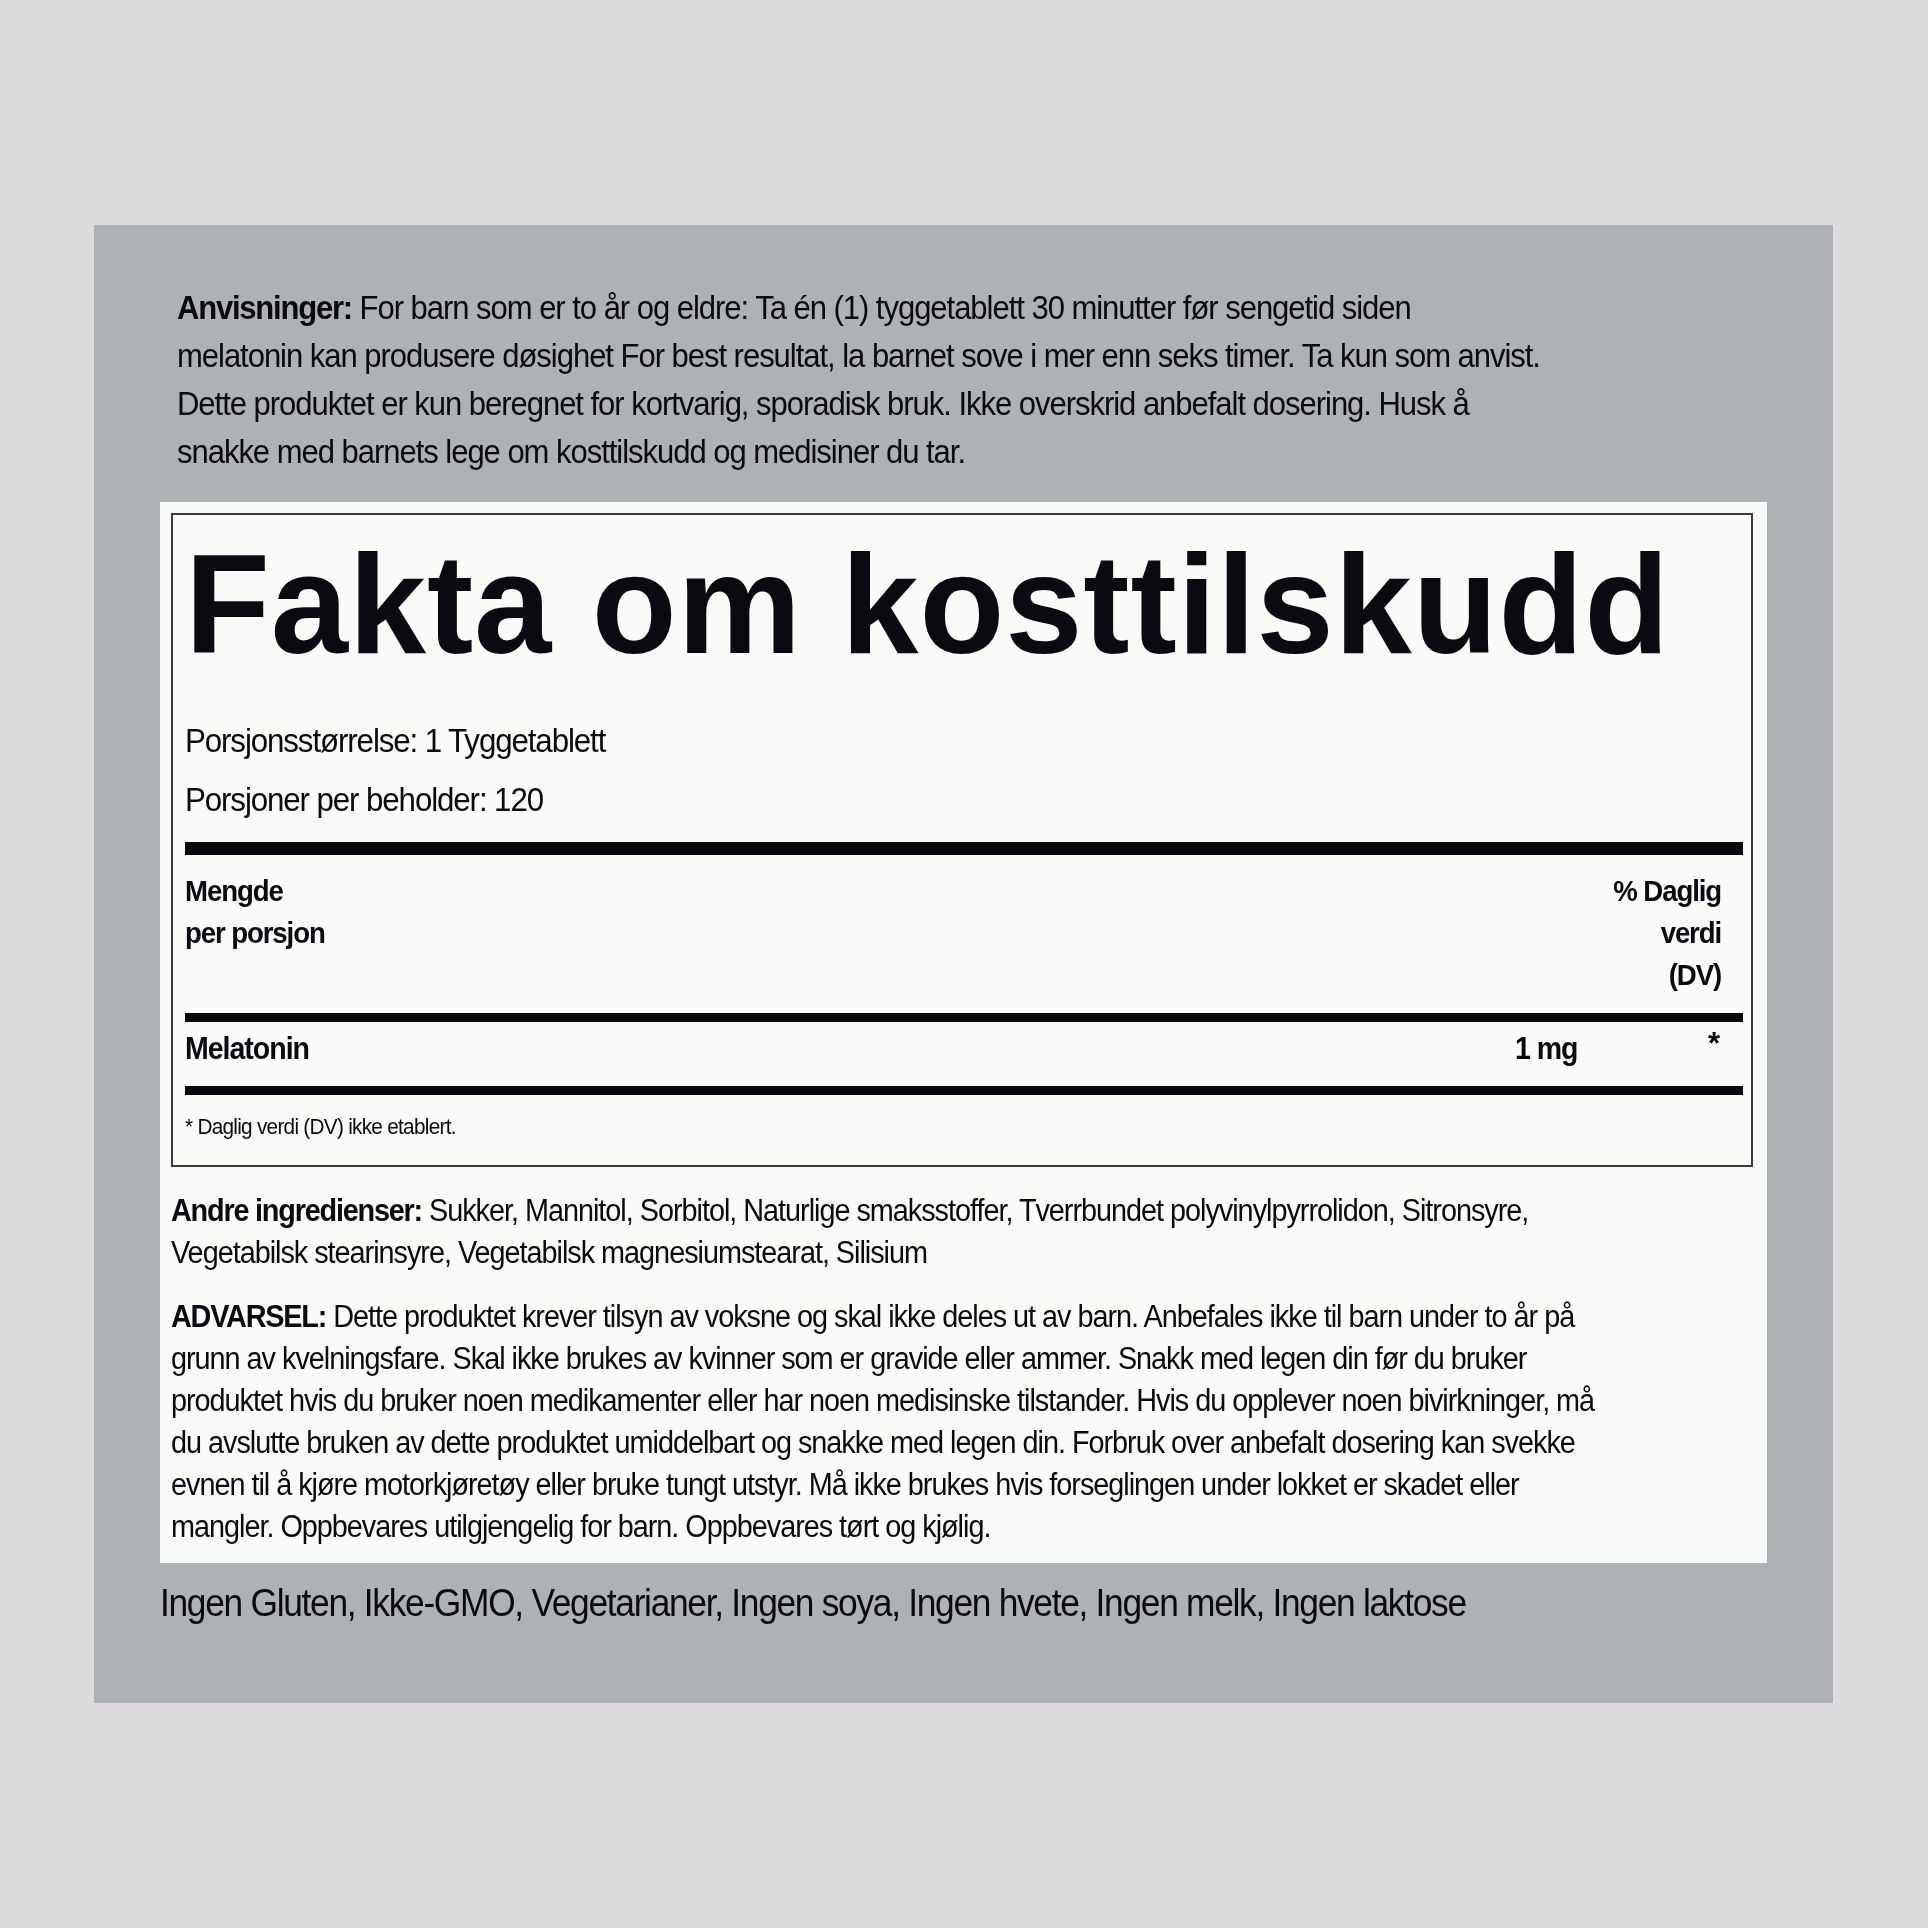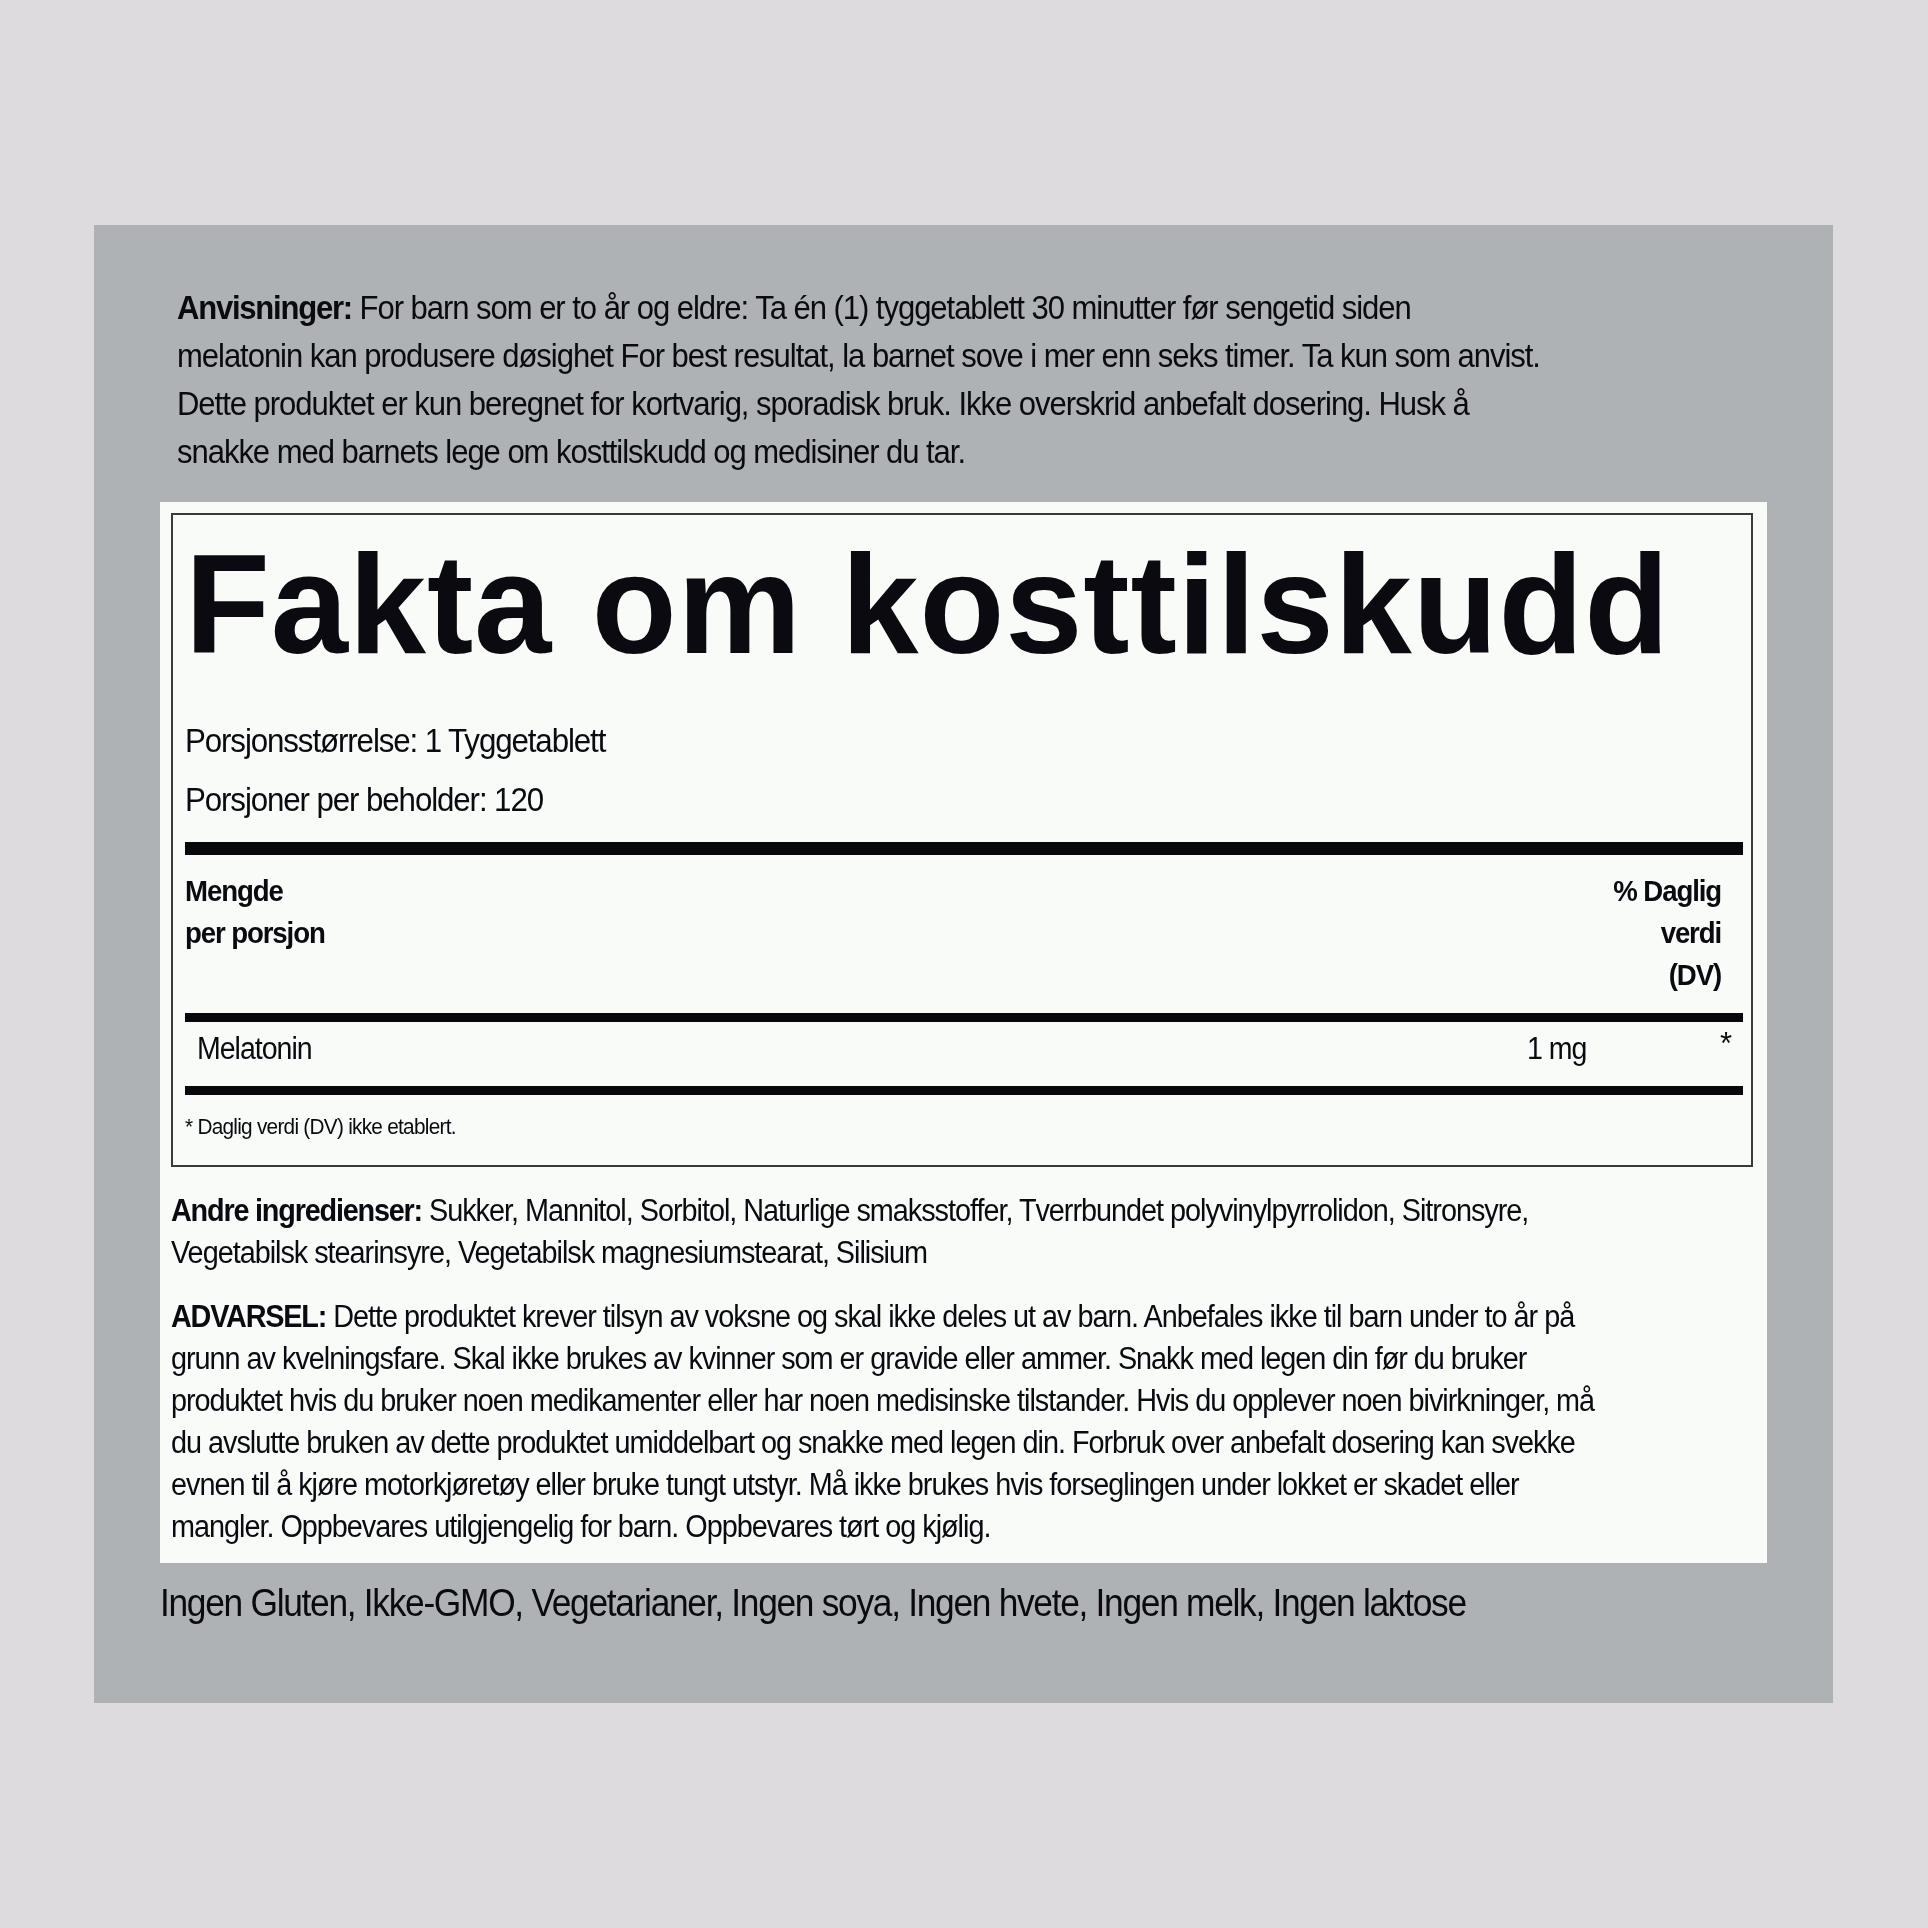--- a/index.html
+++ b/index.html
@@ -101,26 +101,27 @@
       font-size: 30px;
       font-weight: bold;
       line-height: 42px;
       text-align: right;
       letter-spacing: -1.2px;
       transform: scaleX(0.92);
       transform-origin: right top;
     }
     .nutrient-row {
       position: absolute;
-      left: 197px;
+      left: 185px;
       top: 1026px;
       width: 1558px;
       height: 47px;
       font-size: 31px;
       letter-spacing: -1.1px;
+      font-weight: bold;
     }
     .nutrient-name {
       position: absolute;
       left: 0;
       top: 4.7px;
       transform: scaleX(0.92);
       transform-origin: left top;
     }
     .nutrient-amount {
       position: absolute;

